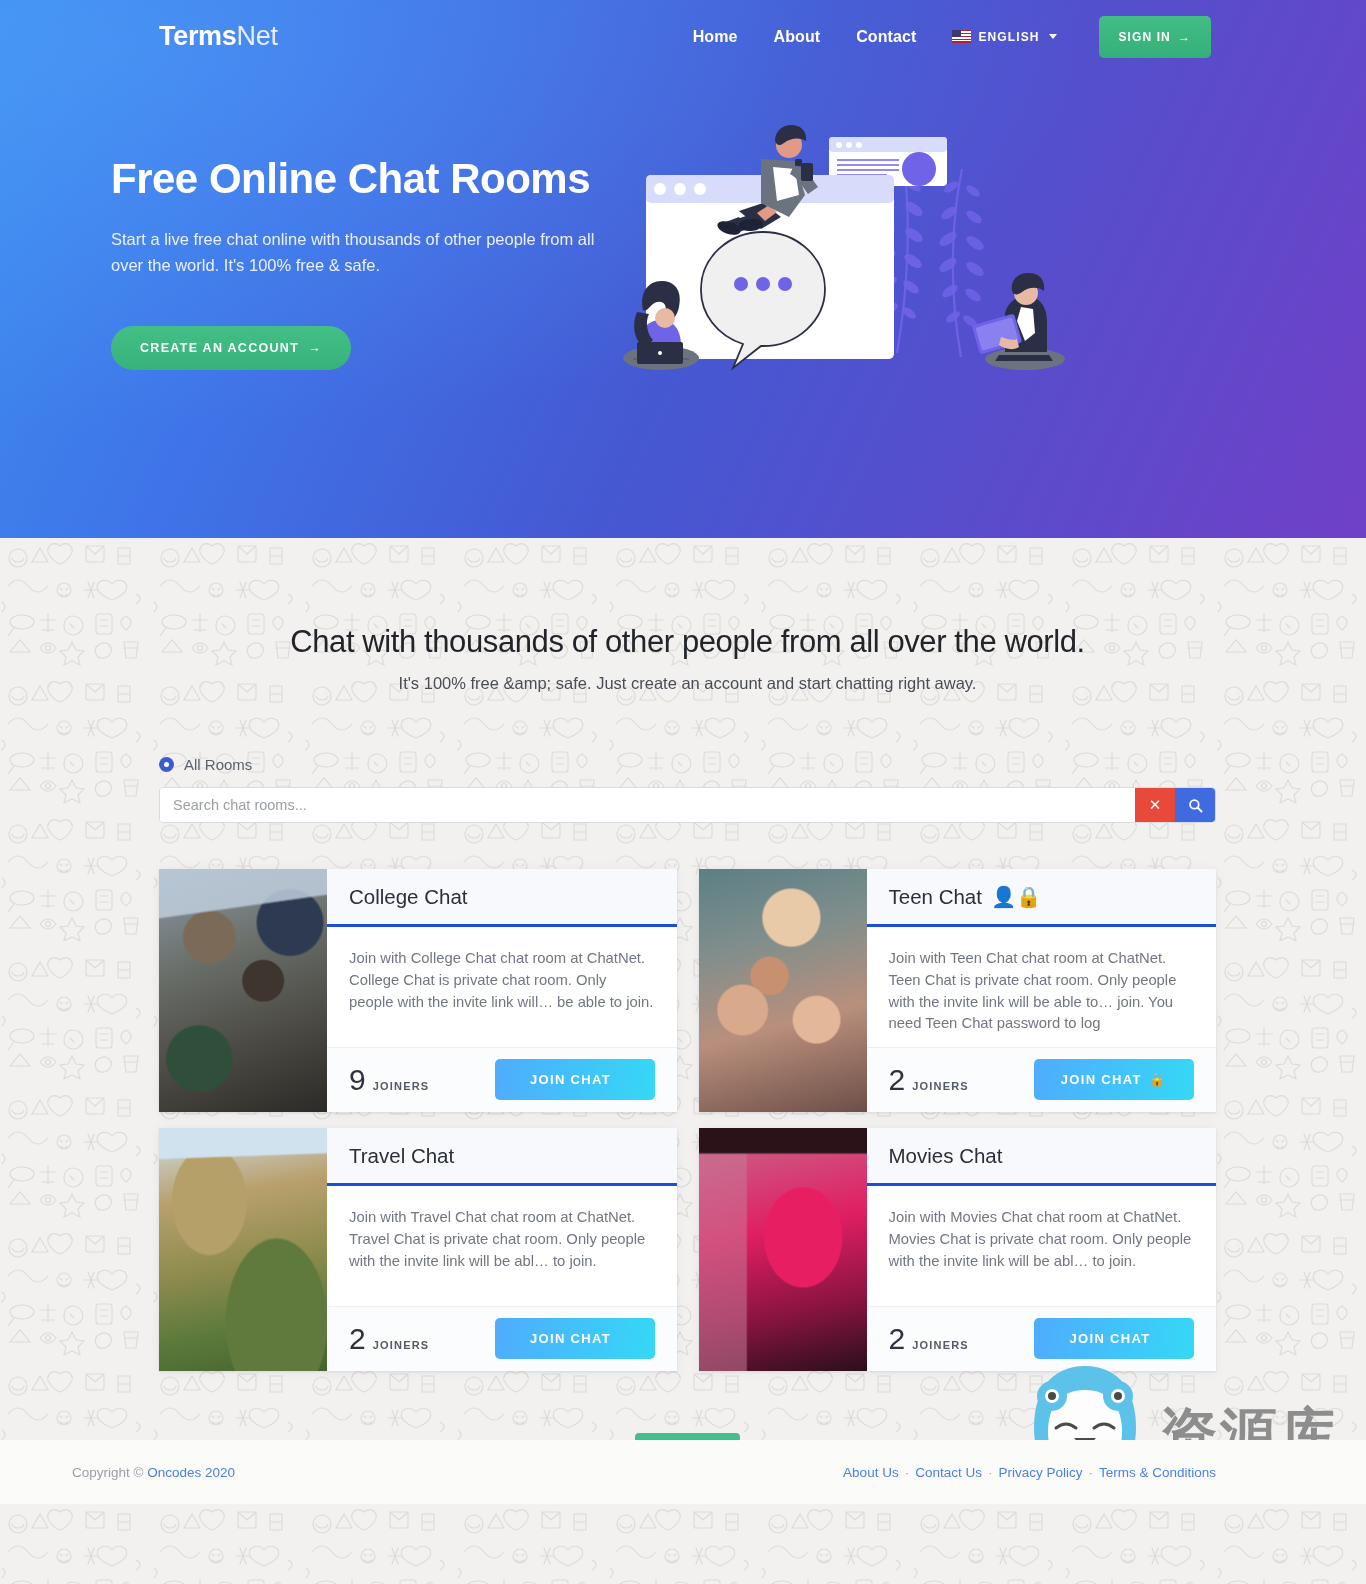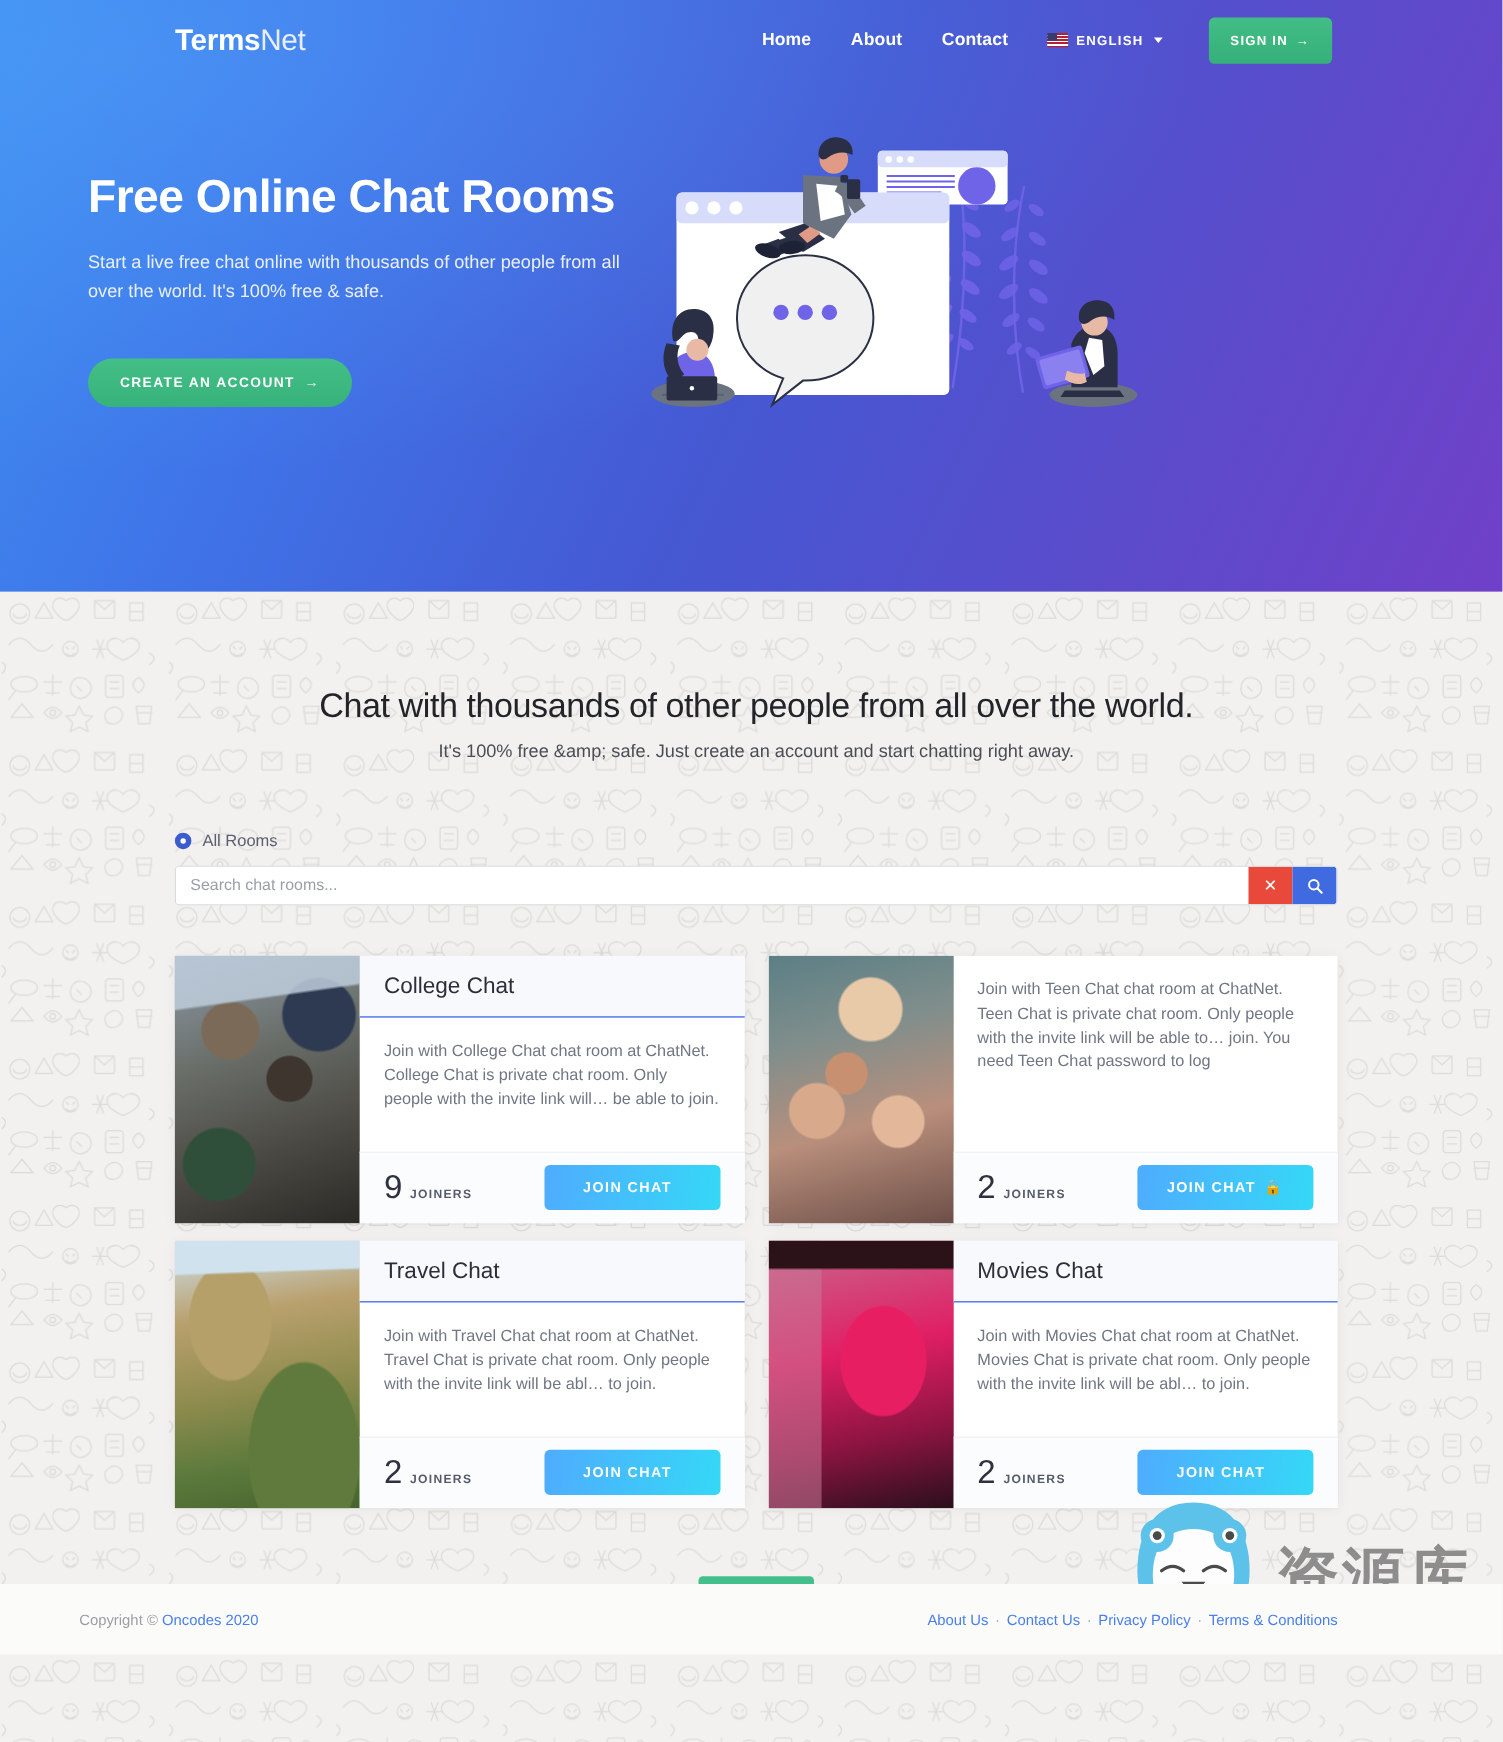--- a/index.html
+++ b/index.html
@@ -63,21 +63,21 @@
     margin-left: 28px;
     background:#3cb878; background:linear-gradient(#42bd85,#36b07a);
     color:#fff; border:none; border-radius:5px;
     height:42px; padding: 0 20px;
     font-size:12px; font-weight:800; letter-spacing:1.1px;
     display:flex; align-items:center; gap:7px; cursor:pointer;
     font-family:"Liberation Sans", sans-serif;
   }
 
   
-  .hero-body { position:relative; z-index:4; display:flex; padding: 0 150px 0 80px; }
+  .hero-body { position:relative; z-index:4; display:flex; padding: 0 150px 0 111px; }
   .hero-left { width: 520px; padding-top: 82px; }
   .hero-h1 {
     color:#fff; font-size:42px; line-height:1.12; font-weight:700; letter-spacing:-.5px;
   }
   .hero-p {
     color:#eaf0fb; font-size:16.5px; line-height:1.55; margin-top:25px; max-width:510px;
   }
   .cta {
     margin-top: 48px;
     display:inline-flex; align-items:center; gap:9px;
@@ -135,21 +135,21 @@
   
   .grid { margin-top: 46px; display:grid; grid-template-columns: 1fr 1fr; gap: 16px 22px; }
   .card {
     display:flex; background:#fff;
     box-shadow: 0 1px 2px rgba(25,30,50,.09), 0 1px 12px rgba(25,30,50,.05);
     min-height: 243px;
   }
   .card-img { width:168px; flex:none; background-size:cover; background-position:center; }
   .card-main { flex:1; display:flex; flex-direction:column; min-width:0; }
   .card-head {
-    background:#f7f9fc; border-bottom:1px solid #1d4ed8;
+    background:#f7f9fc; border-bottom:3px solid #1d4ed8;
     padding: 16px 22px 15px 22px;
     font-size:20.5px; color:#2b2f3a; display:flex; align-items:center; gap:9px;
   }
   .card-body {
     padding: 21px 22px 12px 22px; flex:1;
     font-size:14.8px; line-height:1.47; color:#717684;
   }
   .card-foot {
     border-top:1px solid #eef0f4; background:#fbfcfd;
     padding: 11px 22px 12px 22px;
@@ -436,20 +436,24 @@
         </div>
 
         <div class="card">
           <div class="card-img" style="background:
               radial-gradient(circle at 55% 20%, #e8c9a8 0 13%, rgba(0,0,0,0) 14%),
               radial-gradient(circle at 26% 58%, #d9a98c 0 13%, rgba(0,0,0,0) 14%),
               radial-gradient(circle at 70% 62%, #e3b79a 0 12%, rgba(0,0,0,0) 13%),
               radial-gradient(circle at 42% 44%, #c79070 0 11%, rgba(0,0,0,0) 12%),
               linear-gradient(165deg,#5c7f85 0%,#7f8e8c 30%,#b98f7c 62%,#6d4f48 100%);"></div>
           <div class="card-main">
+            <div class="card-head">
+              <span>Teen Chat</span>
+              <span>👤🔒</span>
+            </div>
             <div class="card-body">Join with Teen Chat chat room at ChatNet. Teen Chat is private chat room. Only people with the invite link will be able to… join. You need Teen Chat password to log</div>
             <div class="card-foot">
               <div class="joiners">
                 <span class="num">2</span>
                 <span class="lbl">JOINERS</span>
               </div>
               <button class="join-btn">
                 <span>JOIN CHAT</span>
                 <span class="lockglyph">🔒</span>
               </button>

